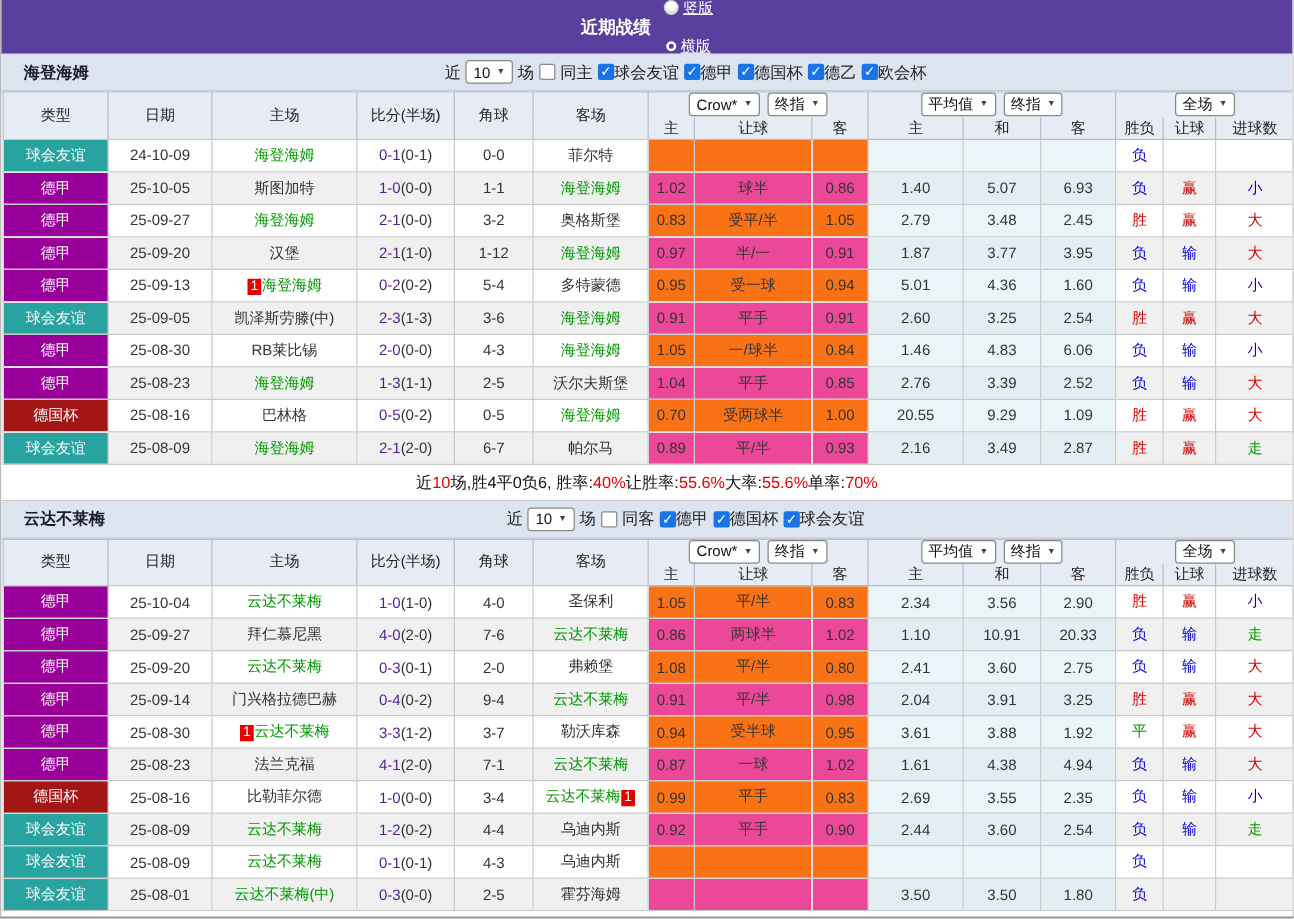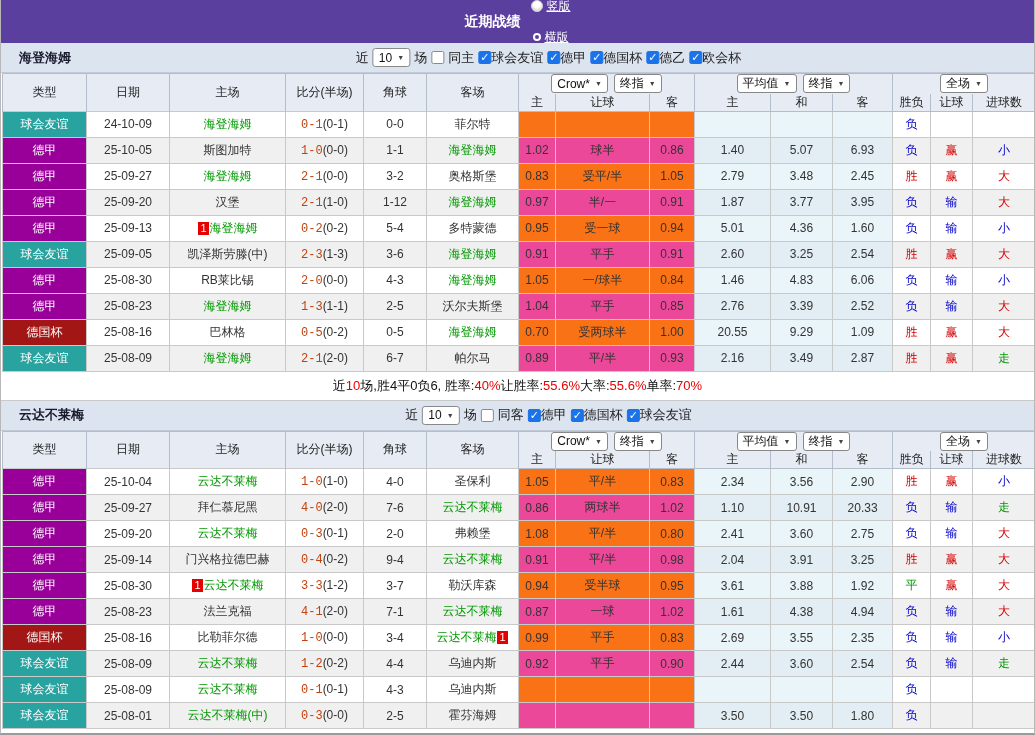--- a/index.html
+++ b/index.html
@@ -44,21 +44,21 @@
   tr.even td.bg-cream { background:#ec4899; }
   td.bg-blue { background:#eaf5f9; }
   tr.even td.bg-blue { background:#e2eef3; }
   td.league { color:#fff; font-size:12px; }
   td.badge-teal { background:#29a3a0 !important; }
   td.badge-purple { background:#990099 !important; }
   td.badge-red { background:#a31616 !important; }
   .t-red { color:#d40000 !important; }
   .t-blue { color:#0000cc !important; }
   .t-green { color:#009900 !important; }
-  .score-main { color:#c2410c;font-family:Liberation Mono, monospace; }
+  .score-main { color:#4c1d95; }
   .score-half { color:#333; }
   .redcard { display:inline-block; background:#e60000; color:#fff; font-size:11px; line-height:13px; padding:0 2px; margin:0 1px; }
   .redcard:empty { display:none; }
 
   
   .summary { height:29px; display:flex; align-items:center; justify-content:center; font-size:13px; color:#111; border-bottom:1px solid #c9c9c9; background:#fff; }
   .summary span.red { color:#e60000; }
 </style>
 </head>
 <body>

